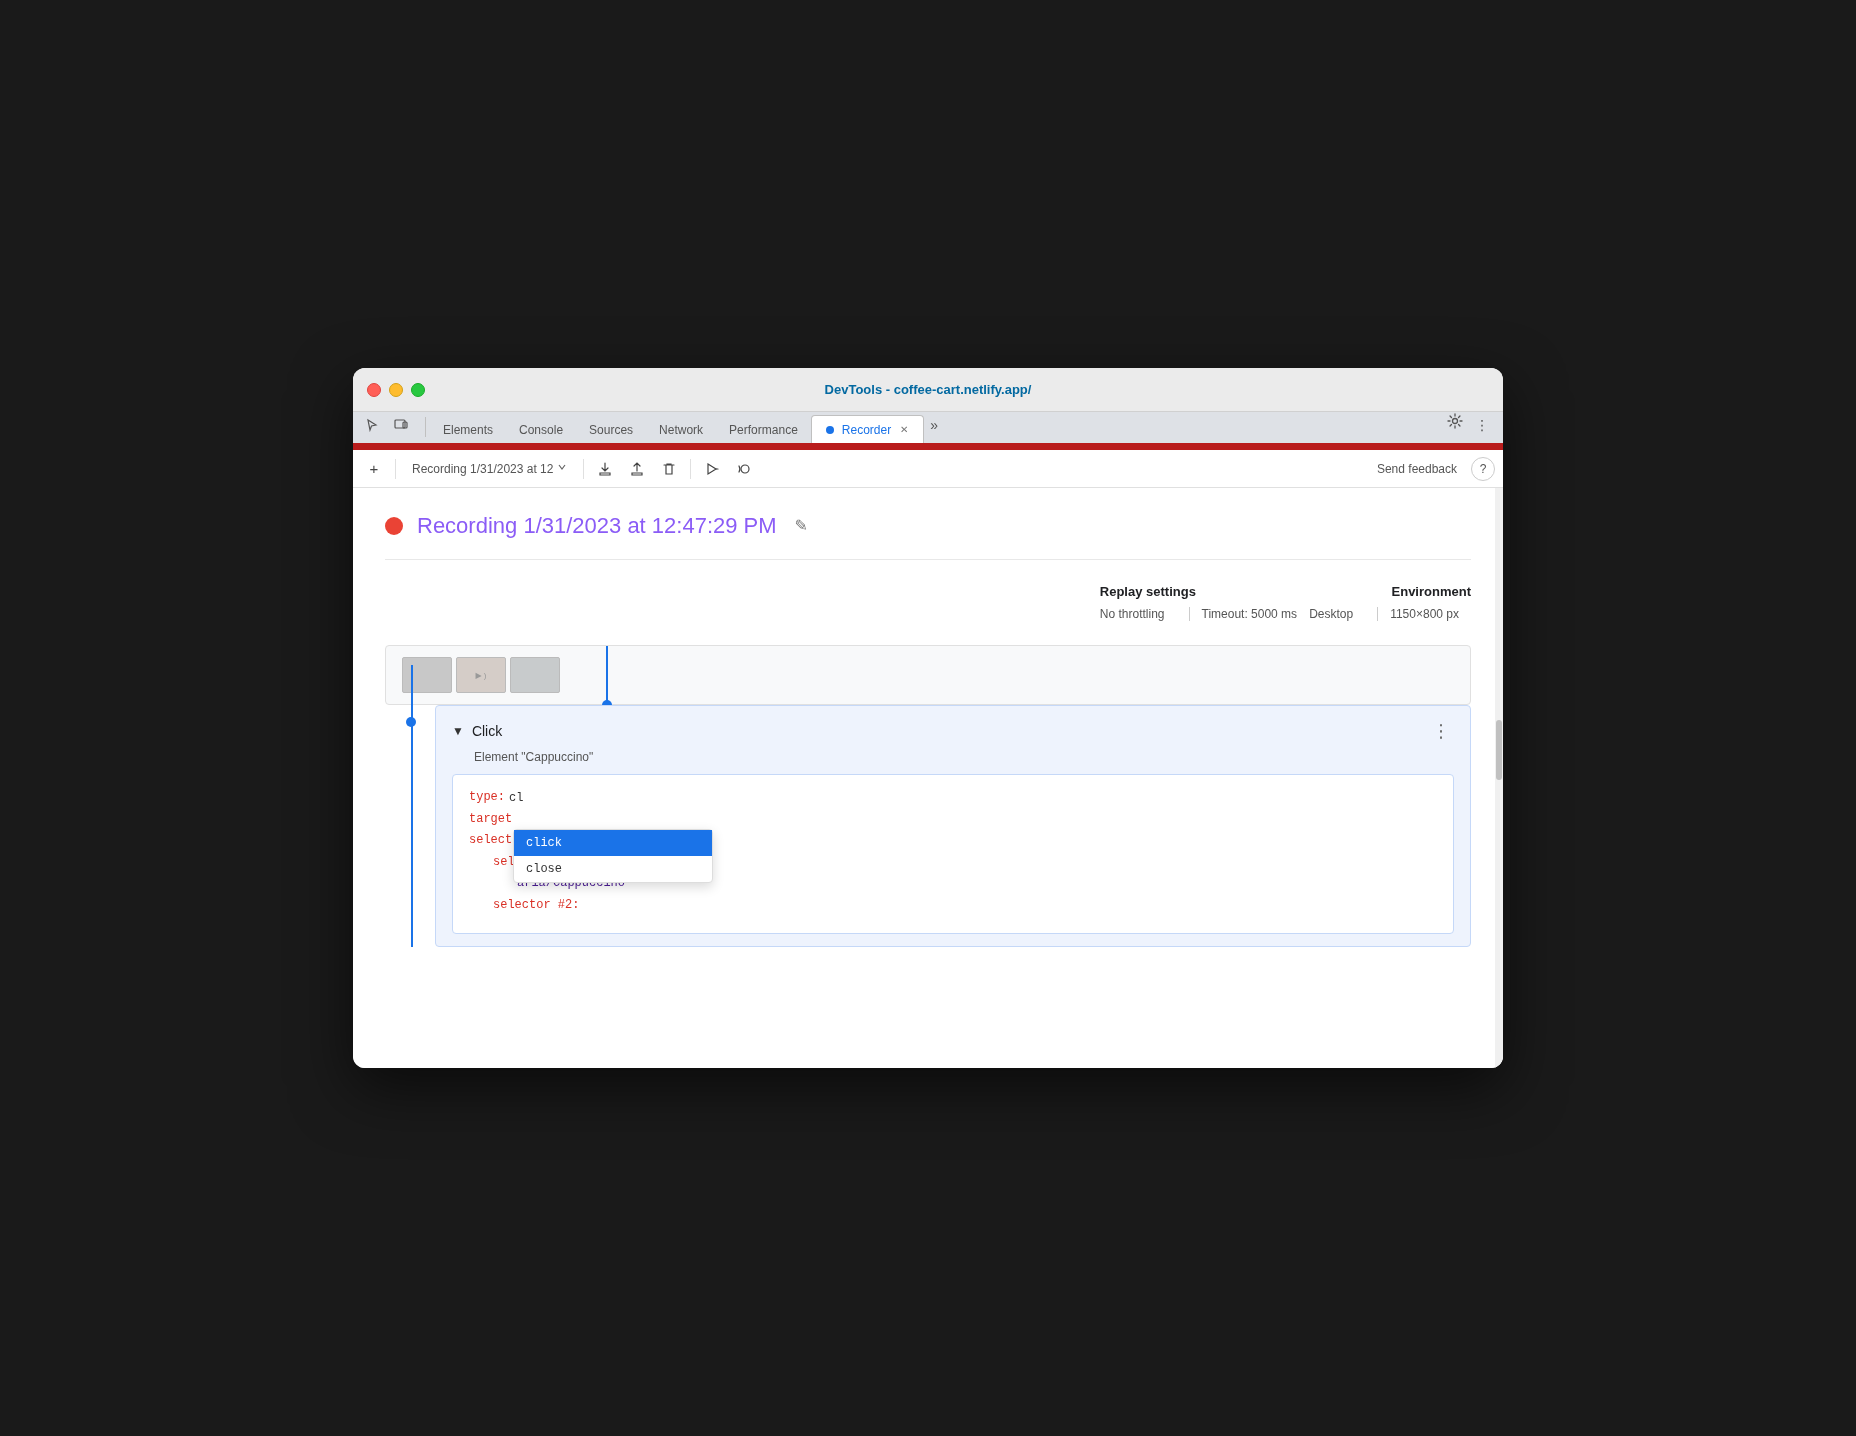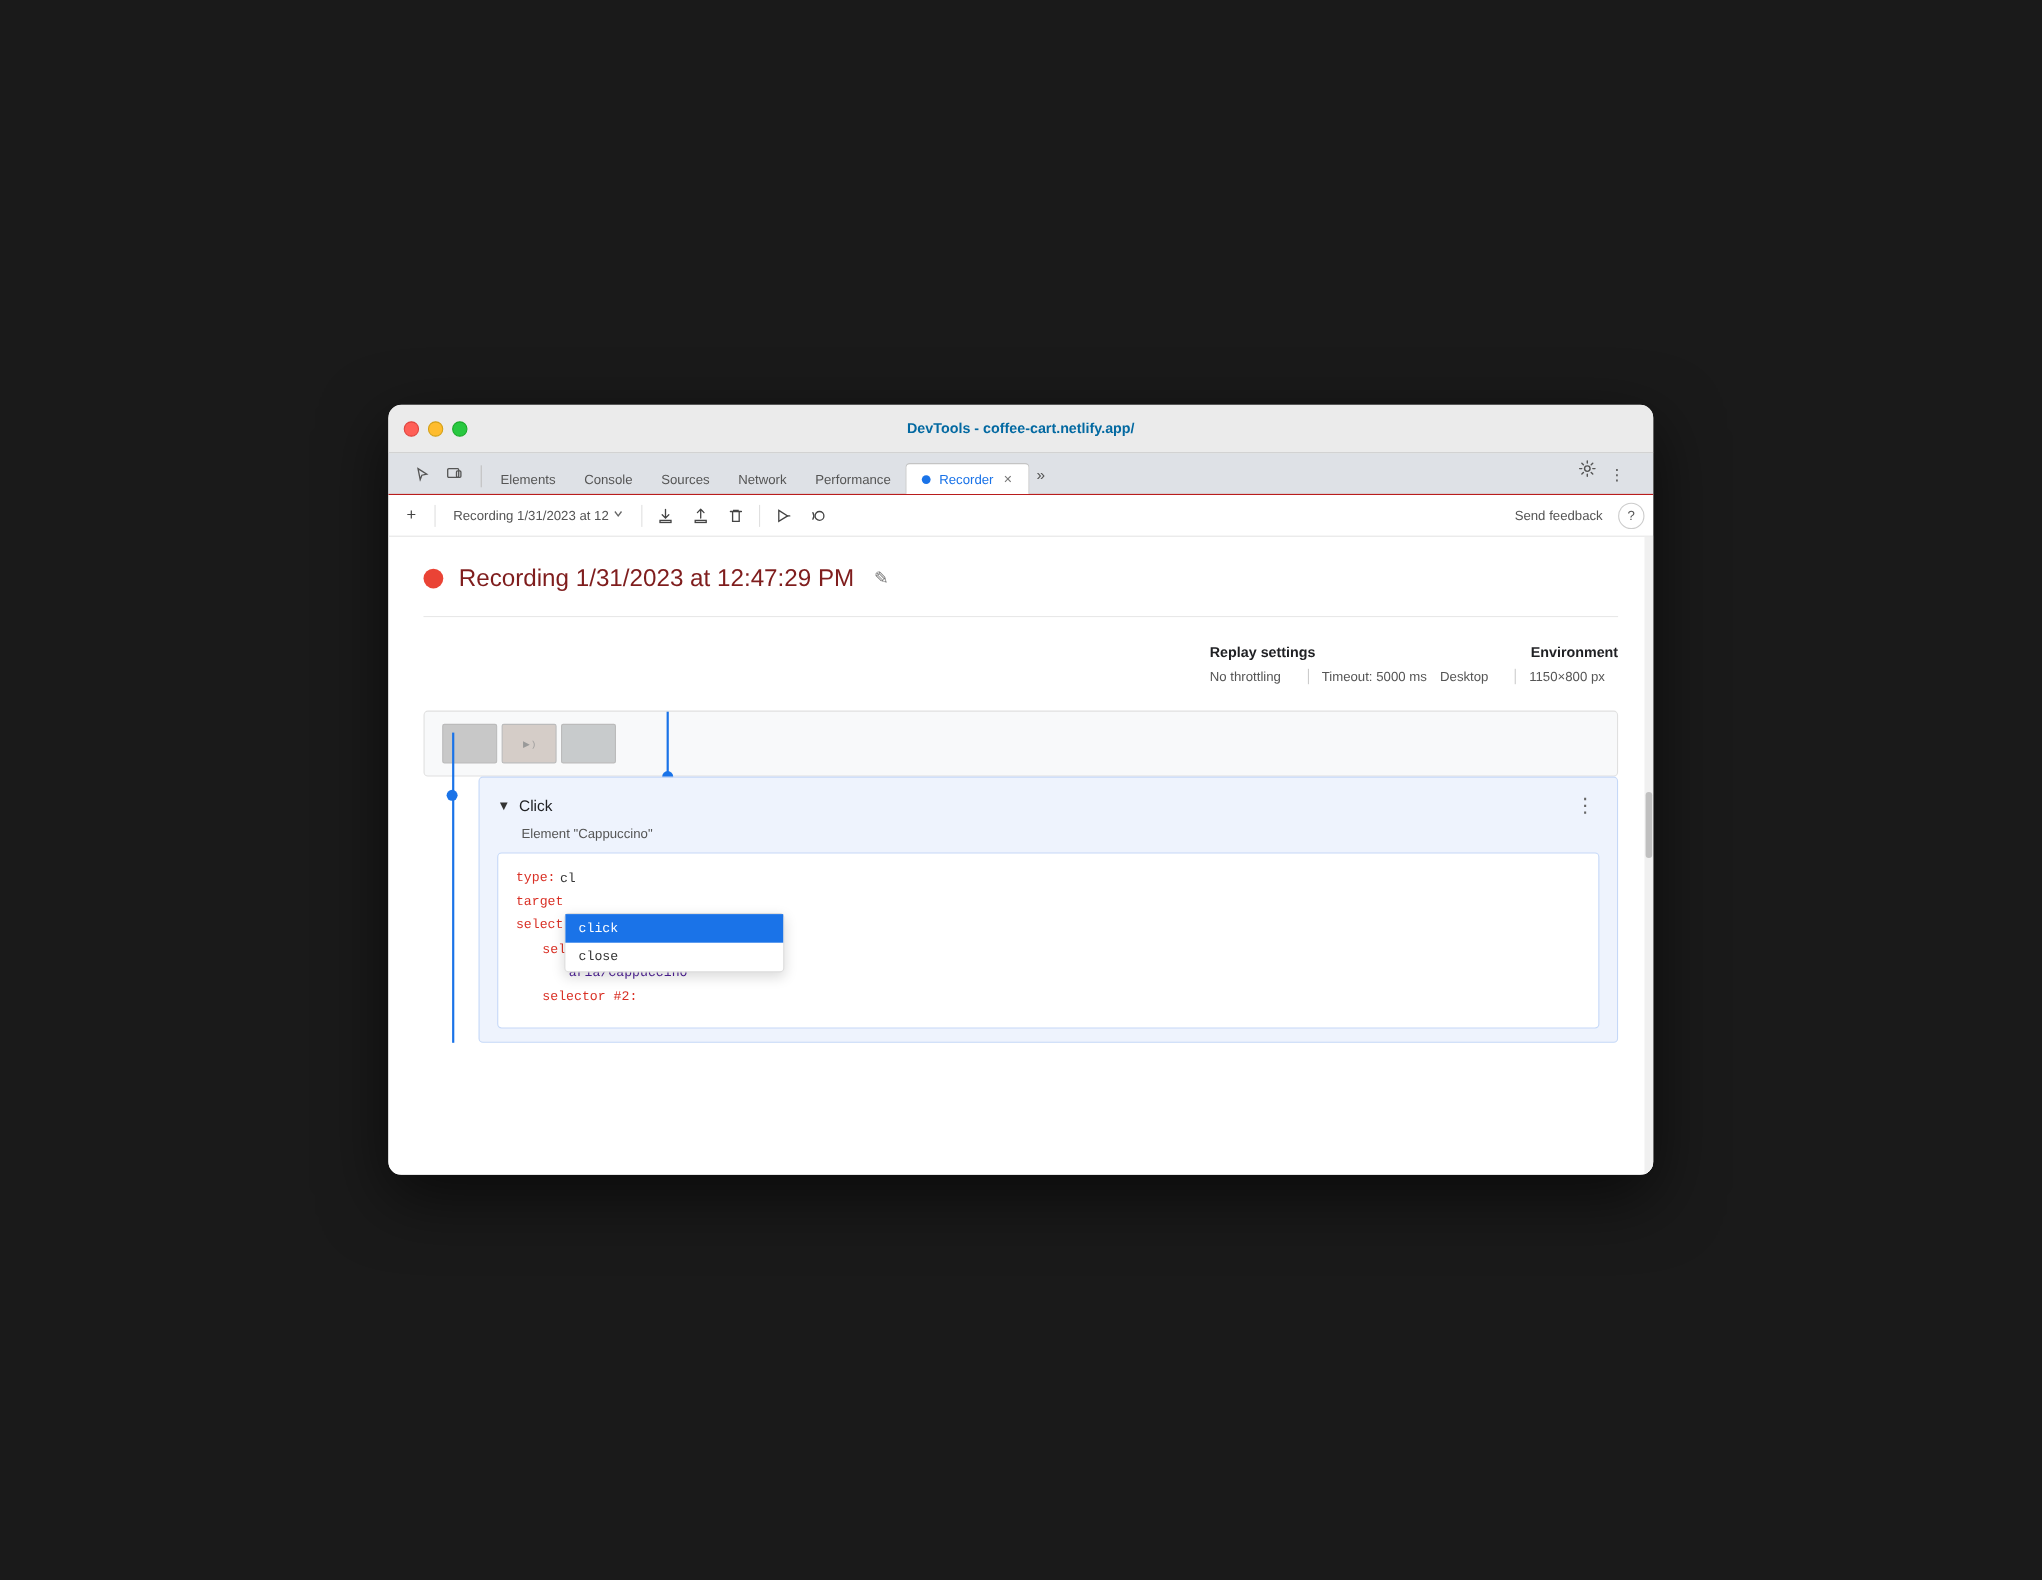--- a/index.html
+++ b/index.html
@@ -55,22 +55,22 @@
       font-weight: 700;
       color: #0369a1;
     }
 
     
     .devtools-tabs {
       background: #dee1e6;
       height: 38px;
       display: flex;
       align-items: flex-end;
-      padding: 0 20px;
-      border-bottom: 1px solid #b91c1c;
+      padding: 0 8px;
+      border-bottom: 7px solid #b91c1c;
     }
 
     .tab-icons {
       display: flex;
       align-items: center;
       gap: 4px;
       margin-right: 8px;
       margin-bottom: 6px;
     }
 
@@ -244,21 +244,21 @@
       width: 18px;
       height: 18px;
       border-radius: 50%;
       background: #ea4335;
       flex-shrink: 0;
     }
 
     .recording-title {
       font-size: 22px;
       font-weight: 500;
-      color: #7f1d1d;
+      color: #8b5cf6;
     }
 
     .edit-icon {
       color: #777;
       font-size: 16px;
       cursor: pointer;
       padding: 4px;
       border-radius: 4px;
     }
 

